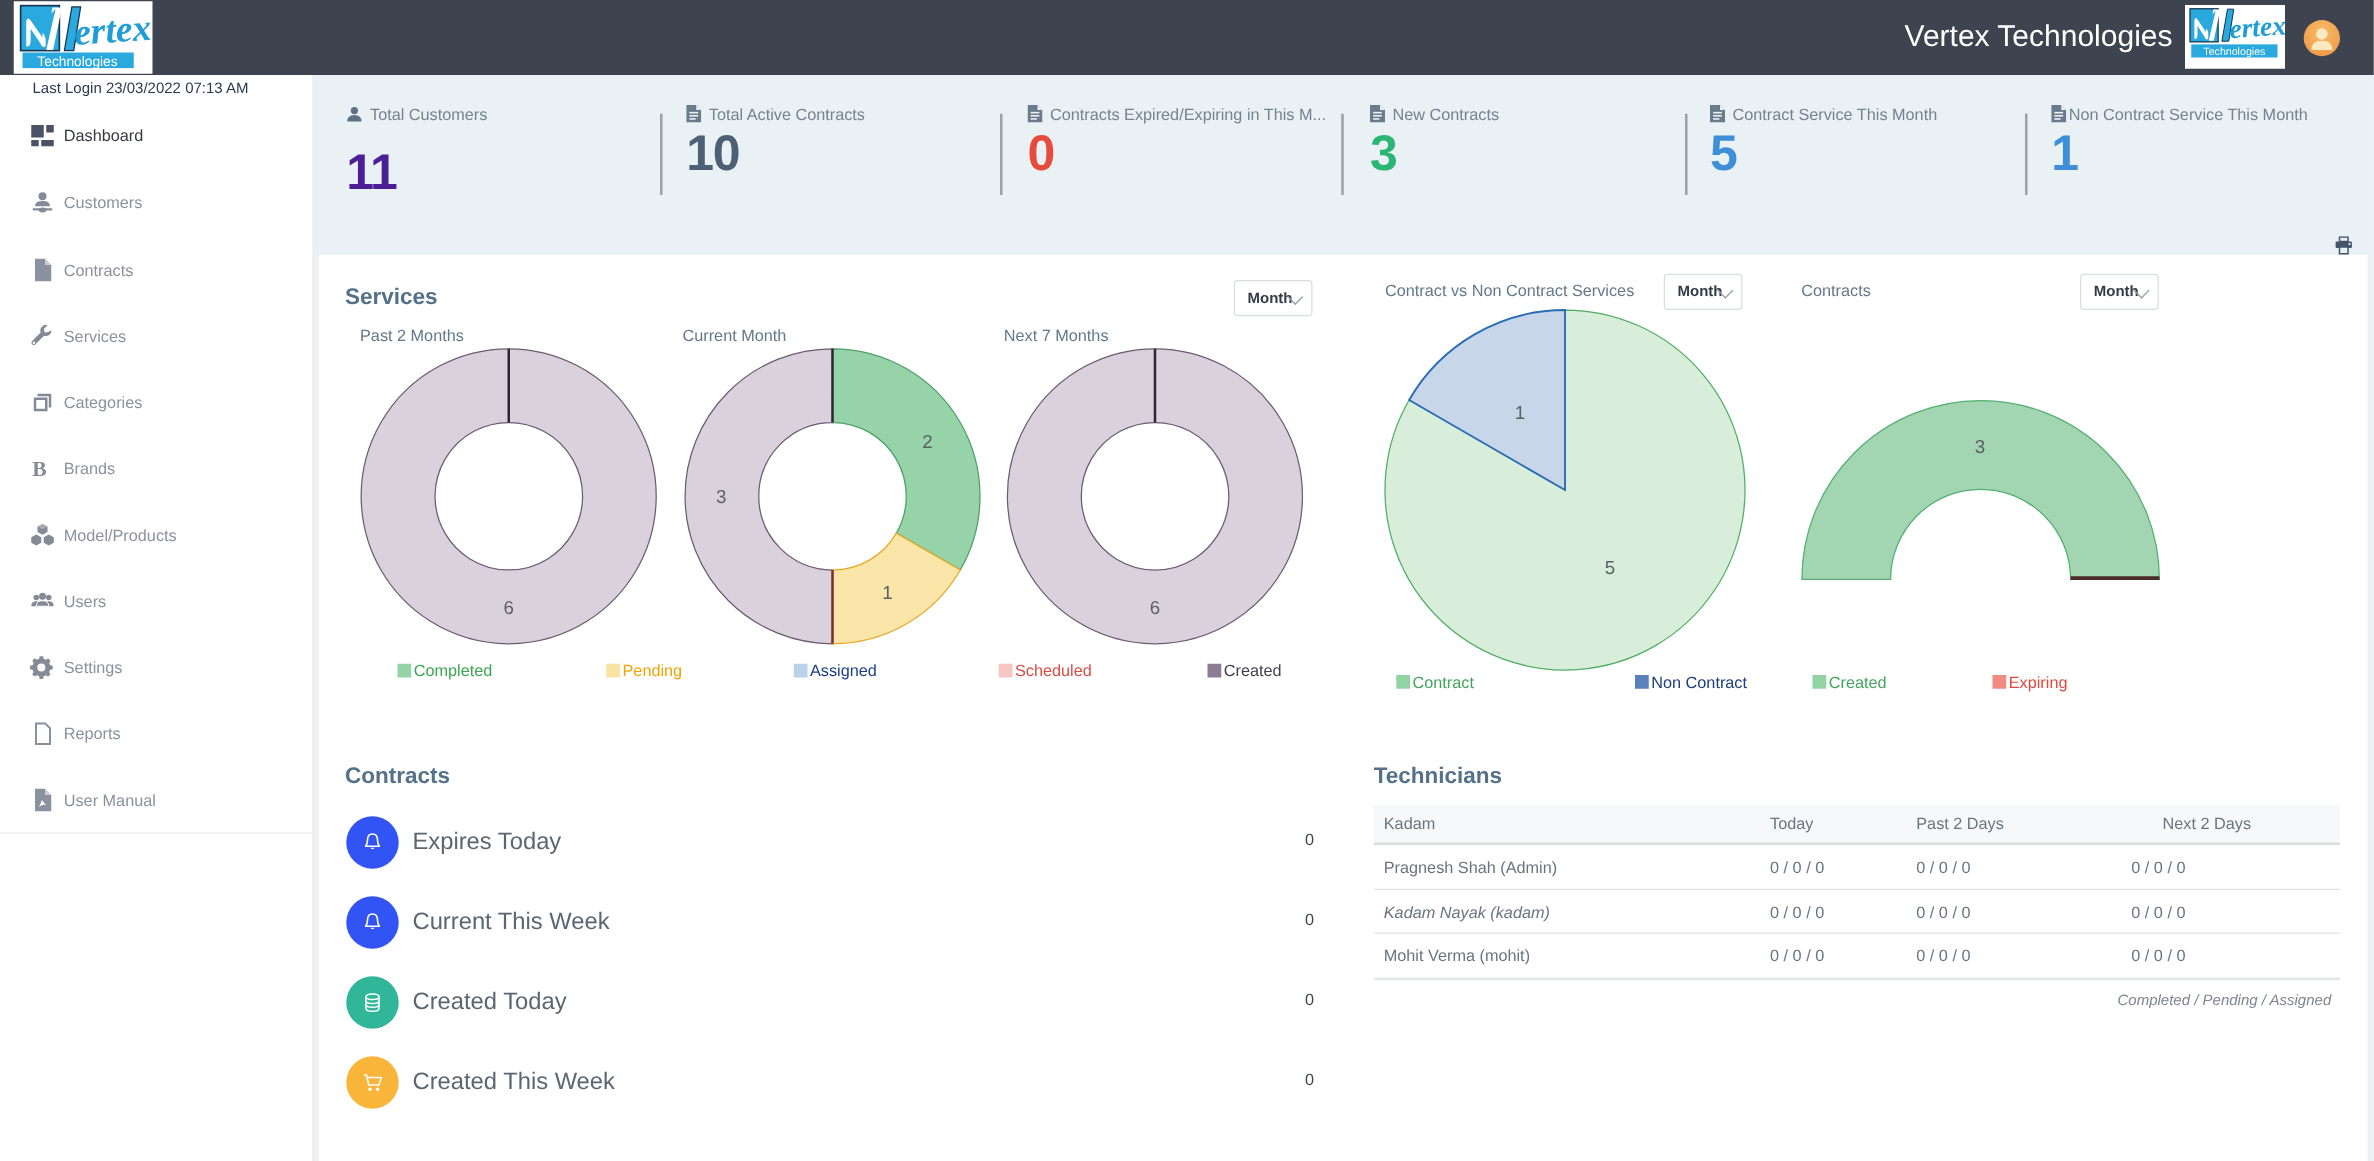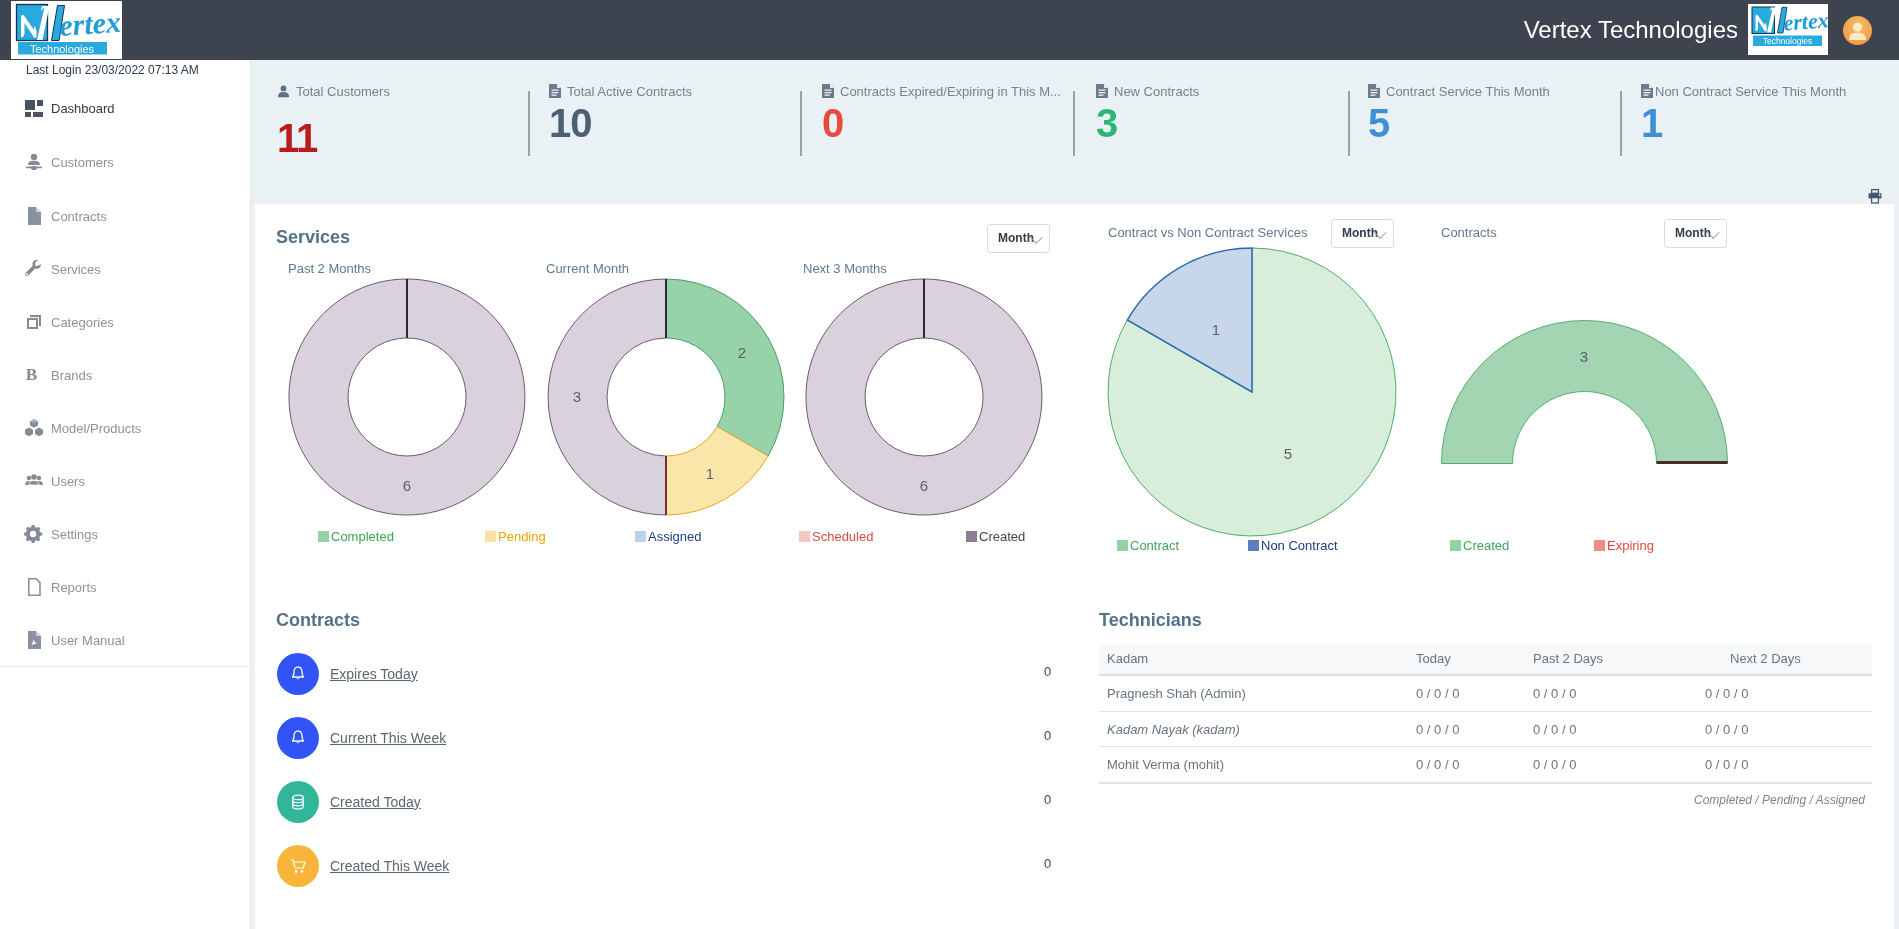--- a/index.html
+++ b/index.html
@@ -30,21 +30,21 @@
 #card { position:absolute; left:255px; top:204px; width:1639px; height:725px; background:#fff; }
 .sect { font-size:18px; font-weight:bold; color:#54718a; position:absolute; }
 .ctitle { white-space:nowrap; font-size:13px; color:#64788c; position:absolute; }
 .monthbtn { position:absolute; width:63px; height:29px; border:1px solid #d9dde0; border-radius:3px; background:#fff; font-size:12px; font-weight:bold; color:#333c49; text-align:left; padding-left:10px; line-height:27px; }
 .monthbtn:after { content:""; position:absolute; right:9px; top:8px; width:7.5px; height:7.5px; border-right:1.5px solid #97a0a8; border-bottom:1.5px solid #97a0a8; transform:rotate(45deg); }
 .leg { position:absolute; font-size:13px; display:flex; align-items:center; white-space:nowrap; }
 .leg .sq { width:11px; height:11px; display:inline-block; margin-right:2px; }
 
 .crow { position:absolute; left:277px; height:42px; }
 .crow .cic { position:absolute; left:0; top:0; width:42px; height:42px; border-radius:50%; display:flex; align-items:center; justify-content:center; }
-.crow .clbl { position:absolute; left:53px; top:50%; transform:translateY(-50%); font-size:14px; color:#5b6770; white-space:nowrap;text-decoration:underline; }
+.crow .clbl { position:absolute; left:53px; top:50%; transform:translateY(-50%); font-size:19px; color:#5b6770; white-space:nowrap; }
 .czero { position:absolute; font-size:13px; color:#3c4752; }
 
 #ttable { position:absolute; left:1099px; top:644px; width:773px; }
 .th { position:absolute; height:32px; background:#f7f8f9; width:773px; border-bottom:2px solid #d8dde0; }
 .tcell { position:absolute; font-size:13px; color:#697481; }
 .trow { position:absolute; width:773px; height:35.5px; border-bottom:1px solid #e2e5e8; }
 #ttable:after { content:""; position:absolute; left:0; top:138.5px; width:773px; border-top:1px solid #e2e5e8; }
 #tfoot { position:absolute; left:1694px; top:793px; font-size:12px; font-style:italic; color:#7d858e; }
 </style>
 </head>
@@ -171,21 +171,21 @@
       </svg>
   <span class="mit">User Manual</span>
 </div>
 
 <div id="stats"></div>
 <div class="stat" style="left:277px;">
   <div class="lbl"><svg width="13" height="13" viewBox="0 0 13 13">
           <circle cx="6.5" cy="3.4" r="2.9" fill="#5f7082"></circle>
           <path d="M0.8 12.2 Q0.8 6.9 6.5 6.9 Q12.2 6.9 12.2 12.2 Z" fill="#5f7082"></path>
         </svg>Total Customers</div>
-  <div class="num" style="color:#b91c1c;margin-top:16px;">11</div>
+  <div class="num" style="color:#4c1d95;margin-top:16px;">11</div>
 </div>
 <div class="stat" style="left:549px;">
   <div class="lbl"><svg width="12" height="14" viewBox="0 0 12 14">
           <path fill="#6c7a8d" d="M0 0h8l4 4v10H0z"></path>
           <path fill="#e9f1f5" d="M8 0l4 4H8z"></path>
           <rect x="2.5" y="5.5" width="7" height="1.3" fill="#e9f1f5"></rect>
           <rect x="2.5" y="8" width="7" height="1.3" fill="#e9f1f5"></rect>
           <rect x="2.5" y="10.5" width="5" height="1.3" fill="#e9f1f5"></rect>
         </svg>Total Active Contracts</div>
   <div class="num" style="color:#4e6075;">10</div>
@@ -244,21 +244,21 @@
   <rect x="0.5" y="4.2" width="13" height="5.2" rx="0.8" fill="#44546b"></rect>
   <circle cx="11.6" cy="6.2" r="0.9" fill="#e9f1f5"></circle>
   <rect x="3.6" y="8.6" width="6.8" height="5.4" fill="#e9f1f5" stroke="#44546b" stroke-width="1.2"></rect>
 </svg>
 
 <div id="card"></div>
 <div class="sect" style="left:276px; top:227px;">Services</div>
 <div class="monthbtn" style="left:987px; top:224px;">Month</div>
 <div class="ctitle" style="left:288px; top:261px;text-align:center;">Past 2 Months</div>
 <div class="ctitle" style="left:546px; top:261px;">Current Month</div>
-<div class="ctitle" style="left:803px; top:261px;">Next 3 Months</div>
+<div class="ctitle" style="left:803px; top:261px;">Next 7 Months</div>
 
 <svg class="abs" style="left:255px; top:204px;" width="1639" height="725" viewBox="0 0 1639 725">
   <g transform="translate(-255,-204)">
 
     <path d="M 407 279 A 118 118 0 1 1 406.9 279 Z M 407 338 A 59 59 0 1 0 407.1 338 Z" fill-rule="evenodd" fill="#d9d2dc" stroke="#6e5a71" stroke-width="1"></path>
     <line x1="407" y1="279" x2="407" y2="338" stroke="#2e2633" stroke-width="2"></line>
     <text x="407" y="491" font-size="15" fill="#5b5f66" text-anchor="middle">6</text>
 
     <path d="M 666.0 515.0 A 118 118 0 0 1 666.0 279.0 L 666.0 338.0 A 59 59 0 0 0 666.0 456.0 Z" fill="#d9d2dc" stroke="#6e5a71" stroke-width="1"></path>
     <path d="M 666.0 279.0 A 118 118 0 0 1 768.2 456.0 L 717.1 426.5 A 59 59 0 0 0 666.0 338.0 Z" fill="#97d3a8" stroke="#4e9e68" stroke-width="1"></path>
@@ -289,21 +289,21 @@
 <div class="ctitle" style="left:1441px; top:225px;">Contracts</div>
 <div class="monthbtn" style="left:1664px; top:219px; height:29px; line-height:27px;">Month</div>
 
 <div class="leg" style="left:318px; top:529px; color:#3aa74f;"><span class="sq" style="background:#93d3a5;"></span>Completed</div>
 <div class="leg" style="left:485px; top:529px; color:#efa400;"><span class="sq" style="background:#f9e3a3;"></span>Pending</div>
 <div class="leg" style="left:635px; top:529px; color:#1d3e85;"><span class="sq" style="background:#b9d3e8;"></span>Assigned</div>
 <div class="leg" style="left:799px; top:529px; color:#dc4a44;"><span class="sq" style="background:#f6c6c3;"></span>Scheduled</div>
 <div class="leg" style="left:966px; top:529px; color:#433f4b;"><span class="sq" style="background:#8b7d92;"></span>Created</div>
 
 <div class="leg" style="left:1117px; top:538px; color:#43a45c;"><span class="sq" style="background:#92d3a4;"></span>Contract</div>
-<div class="leg" style="left:1248px; top:538px; color:#1c3d7a;"><span class="sq" style="background:#5c80bd;"></span>Non Contract</div>
+<div class="leg" style="left:1308px; top:538px; color:#1c3d7a;"><span class="sq" style="background:#5c80bd;"></span>Non Contract</div>
 <div class="leg" style="left:1450px; top:538px; color:#43a45c;"><span class="sq" style="background:#92d3a4;"></span>Created</div>
 <div class="leg" style="left:1594px; top:538px; color:#e2473d;"><span class="sq" style="background:#f28b82;"></span>Expiring</div>
 
 <div class="sect" style="left:276px; top:610px;">Contracts</div>
 <div class="crow" style="top:653px;">
   <div class="cic" style="background:#3354f4;">
         <svg width="18" height="18" viewBox="0 0 18 18">
           <path fill="none" stroke="#fff" stroke-width="1.3" stroke-linejoin="round" d="M9 2.2 Q13 2.2 13 7 Q13 10.5 14.5 12 L3.5 12 Q5 10.5 5 7 Q5 2.2 9 2.2 Z"></path>
           <path fill="#fff" d="M7.4 13.2a1.7 1.7 0 0 0 3.2 0z"></path>
         </svg>

